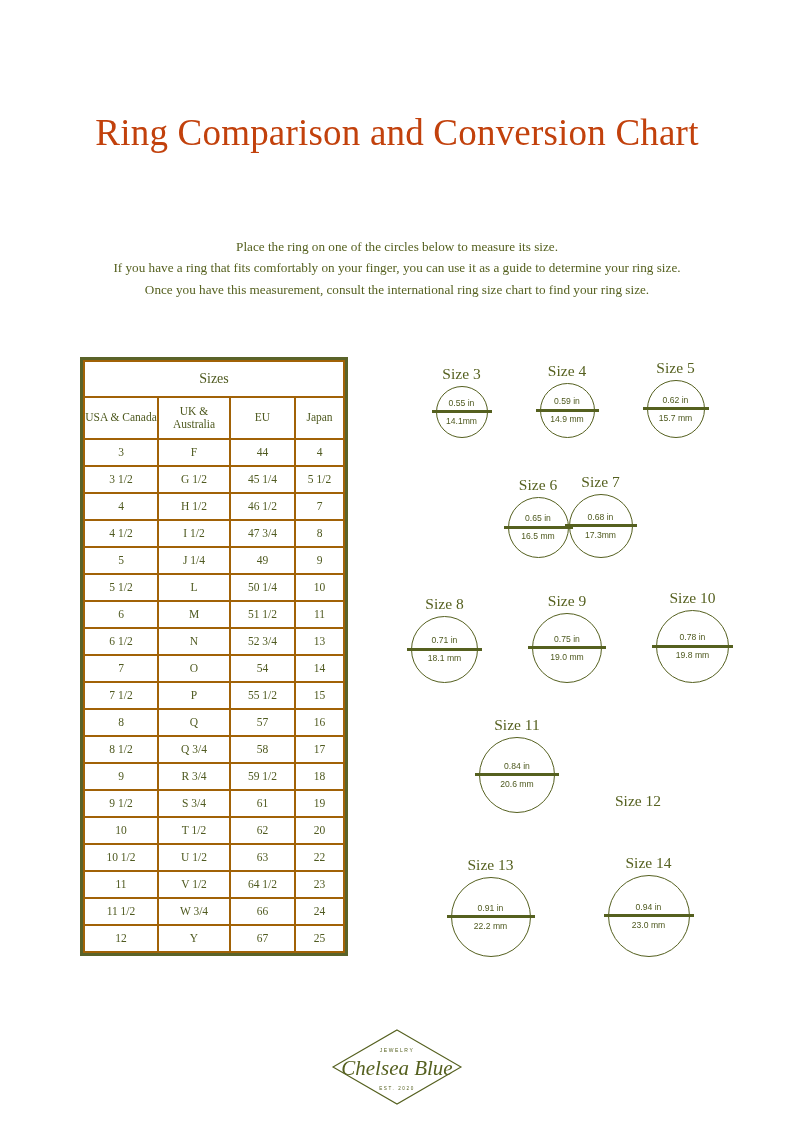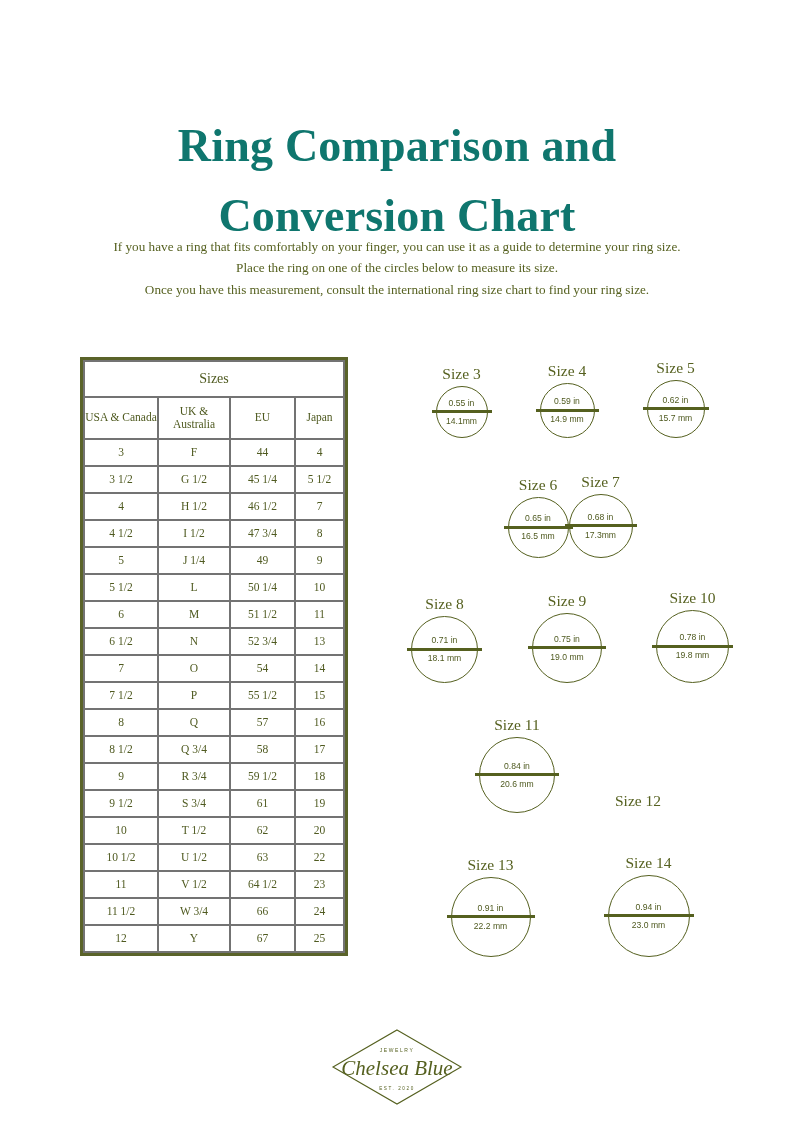--- a/index.html
+++ b/index.html
@@ -16,24 +16,24 @@
     overflow: hidden;
   }
 
   
   #title {
     position: absolute;
     left: 60px;
     top: 80px;
     width: 674px;
     text-align: center;
-    font-size: 46px;
+    font-size: 37px;
     line-height: 1.52;
-    color: #0f766e;
-    font-weight: bold;
+    color: #c2410c;
+    font-weight: normal;
     letter-spacing: 0.2px;
   }
 
   
   #intro {
     position: absolute;
     left: 47px;
     top: 236px;
     width: 700px;
     text-align: center;
@@ -47,21 +47,21 @@
   #size-table-wrap {
     position: absolute;
     left: 80px;
     top: 357px;
     width: 258px;
   }
   table.size-table {
     border-collapse: separate;
     border-spacing: 2px;
     width: 258px;
-    background: #737373;
+    background: #a16207;
     border: 3px solid #5a6329;
     table-layout: fixed;
   }
   table.size-table td,
   table.size-table th {
     background: #ffffff;
     text-align: center;
     vertical-align: middle;
     font-weight: normal;
     color: #4f5a20;
@@ -154,22 +154,22 @@
     height: 86px;
   }
   #logo svg { display: block; }
 </style>
 </head>
 <body>
 
 <h1 id="title">Ring Comparison and Conversion Chart</h1>
 
 <div id="intro">
+  <span class="line">Place the ring on one of the circles below to measure its size.</span>
   <span class="line">If you have a ring that fits comfortably on your finger, you can use it as a guide to determine your ring size.</span>
-  <span class="line">Place the ring on one of the circles below to measure its size.</span>
   <span class="line">Once you have this measurement, consult the international ring size chart to find your ring size.</span>
 </div>
 
 <div id="size-table-wrap">
   <table class="size-table">
     <colgroup>
       <col class="c1">
         <col class="c2">
         <col class="c3">
         <col class="c4">

